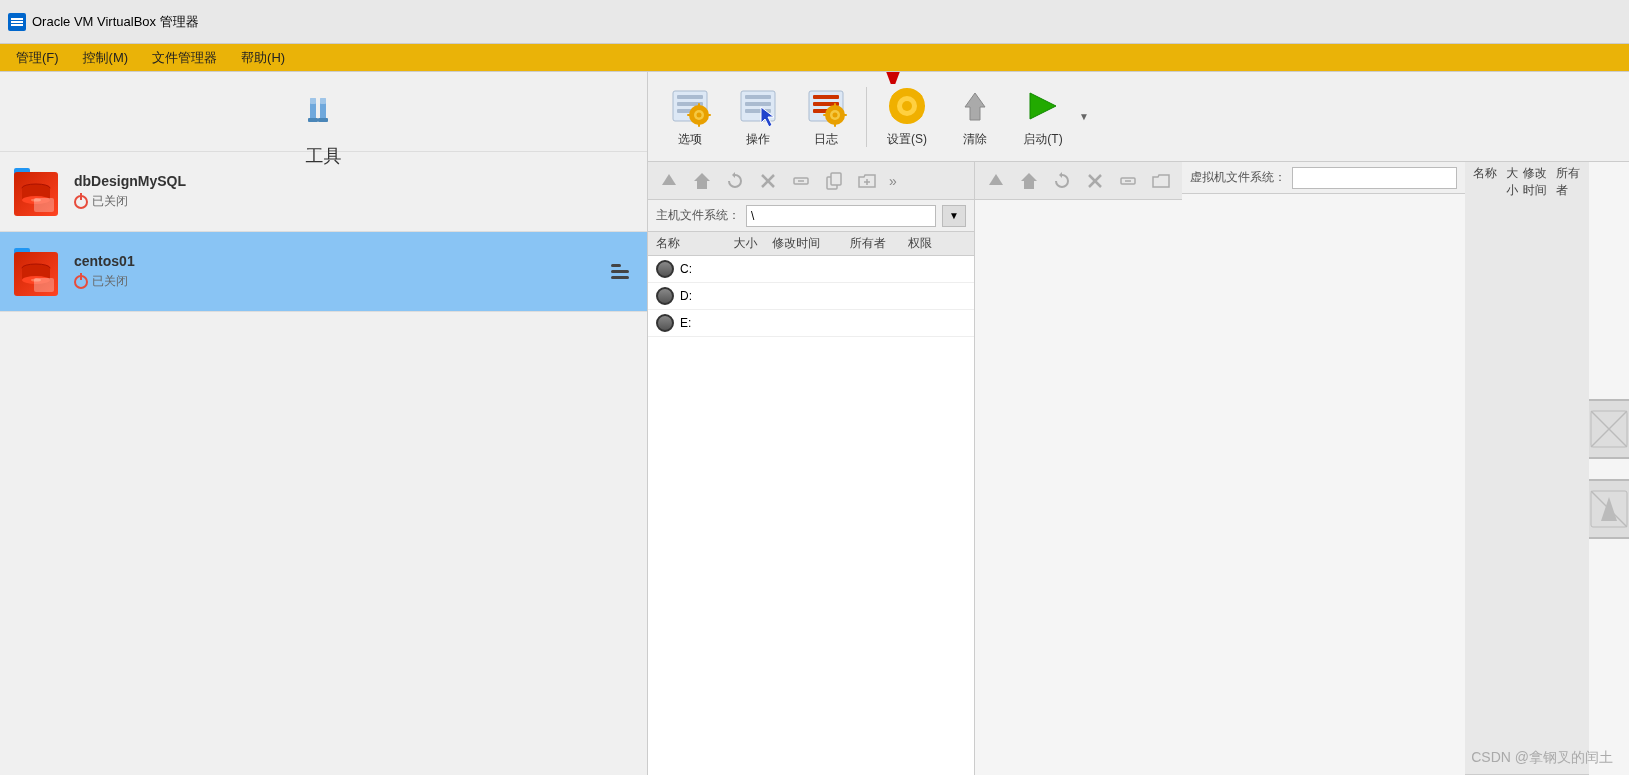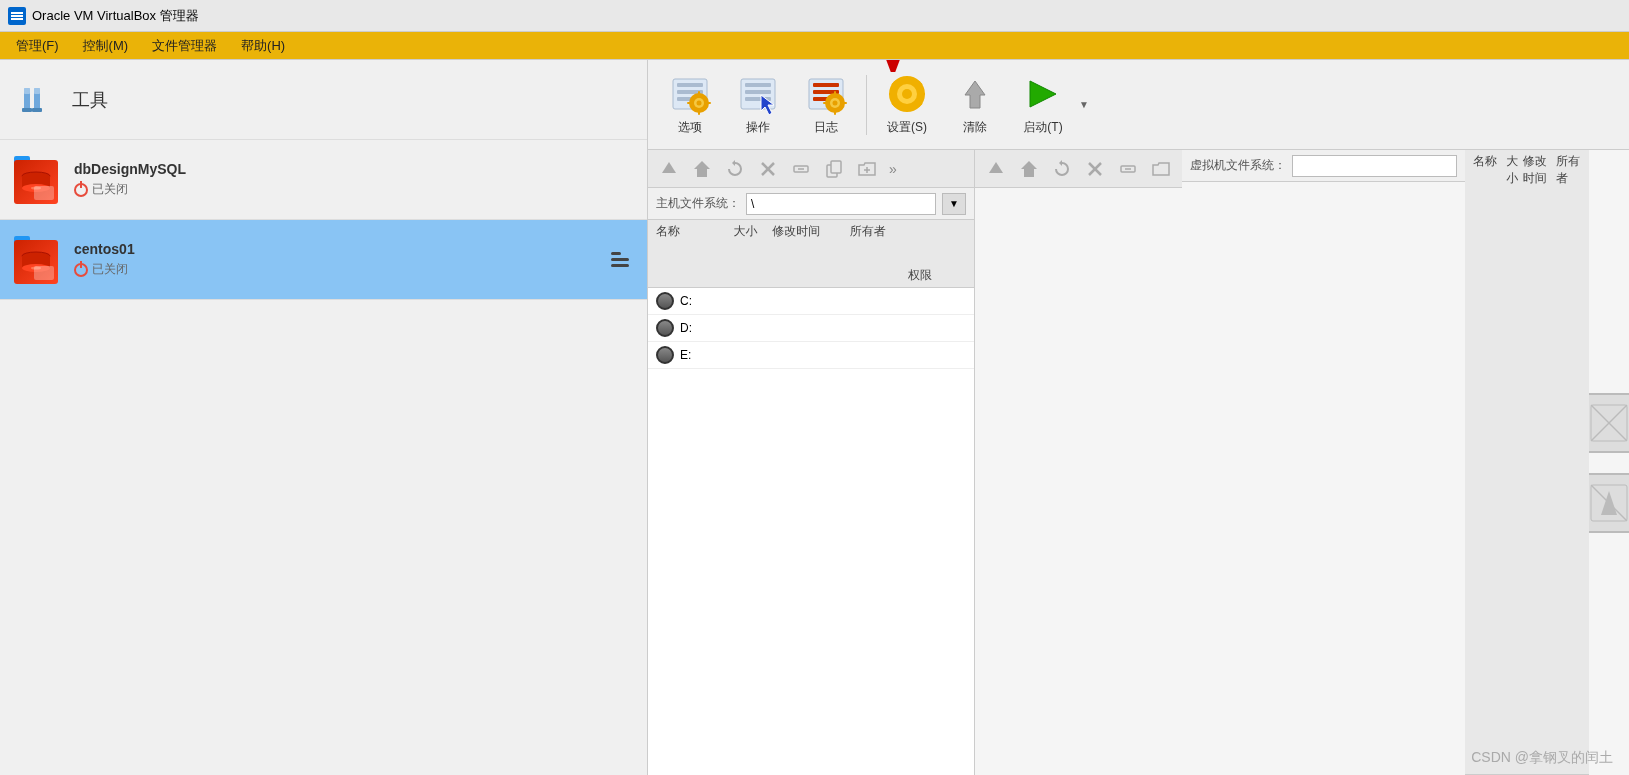--- a/index.html
+++ b/index.html
@@ -15,21 +15,21 @@
     }
 
     
     .title-bar {
       background: #e8e8e8;
       border-bottom: 1px solid #ccc;
       padding: 4px 8px;
       display: flex;
       align-items: center;
       gap: 6px;
-      height: 32px;
+      height: 44px;
     }
 
     
     .menu-bar {
       background: #eab308;
       border-bottom: 1px solid #ccc;
       padding: 2px 6px;
       display: flex;
       align-items: center;
       gap: 4px;
@@ -60,20 +60,21 @@
     }
 
     
     .tools-section {
       padding: 16px 16px;
       display: flex;
       align-items: center;
       gap: 12px;
       border-bottom: 1px solid #ddd;
       height: 80px;
+      flex-direction: column;
     }
     .tools-icon {
       display: flex;
       gap: 3px;
       align-items: flex-end;
     }
     .tools-label {
       font-size: 18px;
       color: #333;
     }
@@ -282,21 +283,21 @@
       background: #e8e8e8;
       border-bottom: 1px solid #ccc;
       padding: 3px 8px;
       font-size: 12px;
       color: #444;
     }
     .th-name { flex: 2; }
     .th-size { flex: 1; font-family: Liberation Mono, monospace; }
     .th-modified { flex: 2; }
     .th-owner { flex: 1.5; }
-    .th-perms { flex: 1.5; margin-top: 44px; }
+    .th-perms { flex: 1.5; }
 
     
     .table-body {
       flex: 1;
       overflow-y: auto;
     }
     .table-row {
       display: flex;
       align-items: center;
       padding: 4px 8px;

